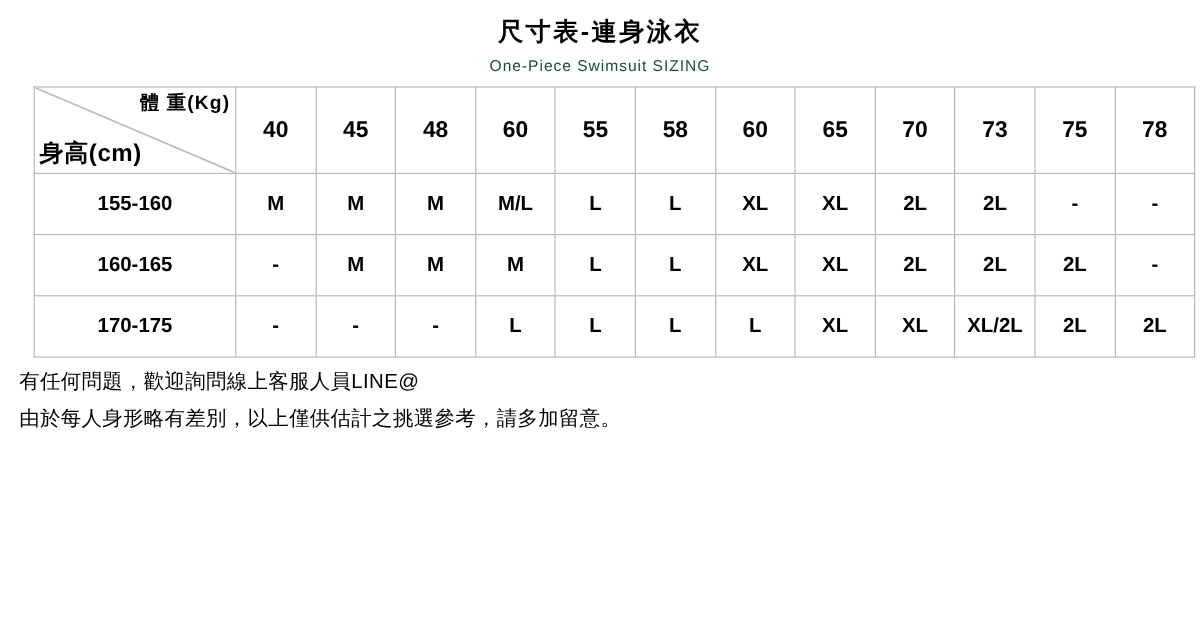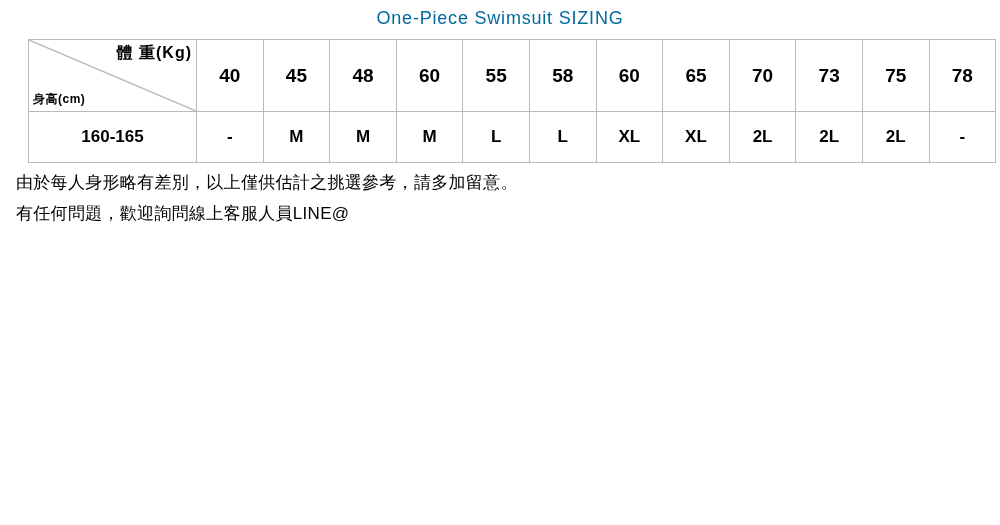--- a/index.html
+++ b/index.html
@@ -22,22 +22,22 @@
   .title {
     text-align: center;
     font-size: 21px;
     font-weight: bold;
     letter-spacing: 2px;
     margin-top: 14px;
     line-height: 1.2;
   }
   .subtitle {
     text-align: center;
-    font-size: 18px;
-    color: #0369a1;
+    font-size: 13px;
+    color: #14532d;
     letter-spacing: 0.8px;
     margin-top: 8px;
     margin-bottom: 10px;
   }
 
   
   .table-wrap {
     padding: 0 28px;
   }
   table.sizing {
@@ -77,21 +77,21 @@
     right: 4px;
     font-size: 16px;
     font-weight: bold;
     letter-spacing: 1px;
     white-space: nowrap;
   }
   td.corner .lbl-height {
     position: absolute;
     bottom: 3px;
     left: 4px;
-    font-size: 12px;
+    font-size: 20px;
     font-weight: bold;
     letter-spacing: 0.5px;
     white-space: nowrap;
   }
   thead td.hd {
     height: 72px;
     font-size: 19px;
     font-weight: bold;
   }
   td.rowhead {
@@ -110,20 +110,21 @@
     line-height: 1.45;
     color: #000;
     letter-spacing: 0.3px;
   }
 </style>
 </head>
 <body>
 
 <div class="page">
 
+  <div class="title">尺寸表-連身泳衣</div>
   <div class="subtitle">One-Piece Swimsuit  SIZING</div>
 
   <div class="table-wrap">
     <table class="sizing">
       <colgroup>
         <col class="c0">
         <col class="cN">
           <col class="cN">
           <col class="cN">
           <col class="cN">
@@ -154,36 +155,66 @@
           <td class="hd">60</td>
           <td class="hd">65</td>
           <td class="hd">70</td>
           <td class="hd">73</td>
           <td class="hd">75</td>
           <td class="hd">78</td>
         </tr>
       </thead>
       <tbody>
         <tr>
+          <td class="rowhead">155-160</td>
+          <td class="cell">M</td>
+          <td class="cell">M</td>
+          <td class="cell">M</td>
+          <td class="cell">M/L</td>
+          <td class="cell">L</td>
+          <td class="cell">L</td>
+          <td class="cell">XL</td>
+          <td class="cell">XL</td>
+          <td class="cell">2L</td>
+          <td class="cell">2L</td>
+          <td class="cell">-</td>
+          <td class="cell">-</td>
+        </tr>
+        <tr>
           <td class="rowhead">160-165</td>
           <td class="cell">-</td>
           <td class="cell">M</td>
           <td class="cell">M</td>
           <td class="cell">M</td>
           <td class="cell">L</td>
           <td class="cell">L</td>
           <td class="cell">XL</td>
           <td class="cell">XL</td>
           <td class="cell">2L</td>
           <td class="cell">2L</td>
           <td class="cell">2L</td>
           <td class="cell">-</td>
+        </tr>
+        <tr>
+          <td class="rowhead">170-175</td>
+          <td class="cell">-</td>
+          <td class="cell">-</td>
+          <td class="cell">-</td>
+          <td class="cell">L</td>
+          <td class="cell">L</td>
+          <td class="cell">L</td>
+          <td class="cell">L</td>
+          <td class="cell">XL</td>
+          <td class="cell">XL</td>
+          <td class="cell">XL/2L</td>
+          <td class="cell">2L</td>
+          <td class="cell">2L</td>
         </tr>
       </tbody>
     </table>
   </div>
 
   <div class="notes">
+    <p>有任何問題，歡迎詢問線上客服人員LINE@</p>
     <p>由於每人身形略有差別，以上僅供估計之挑選參考，請多加留意。</p>
-    <p>有任何問題，歡迎詢問線上客服人員LINE@</p>
   </div>
 
 </div>
 
 </body></html>

